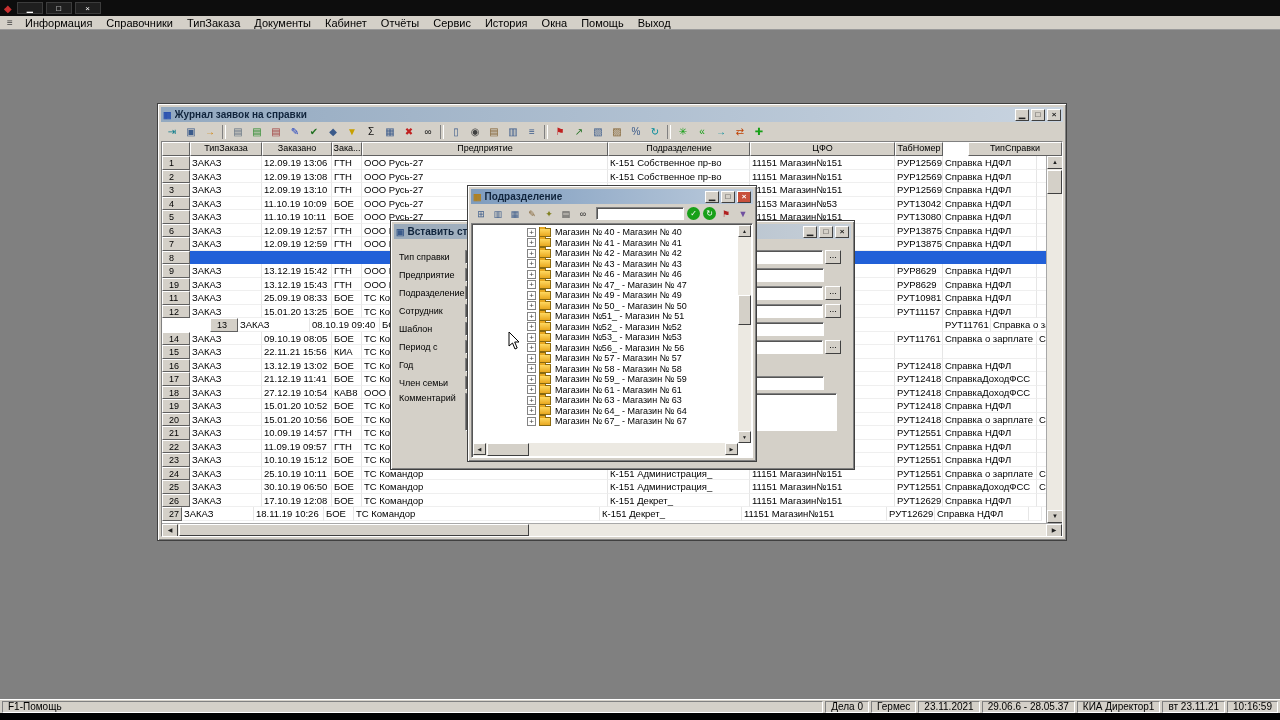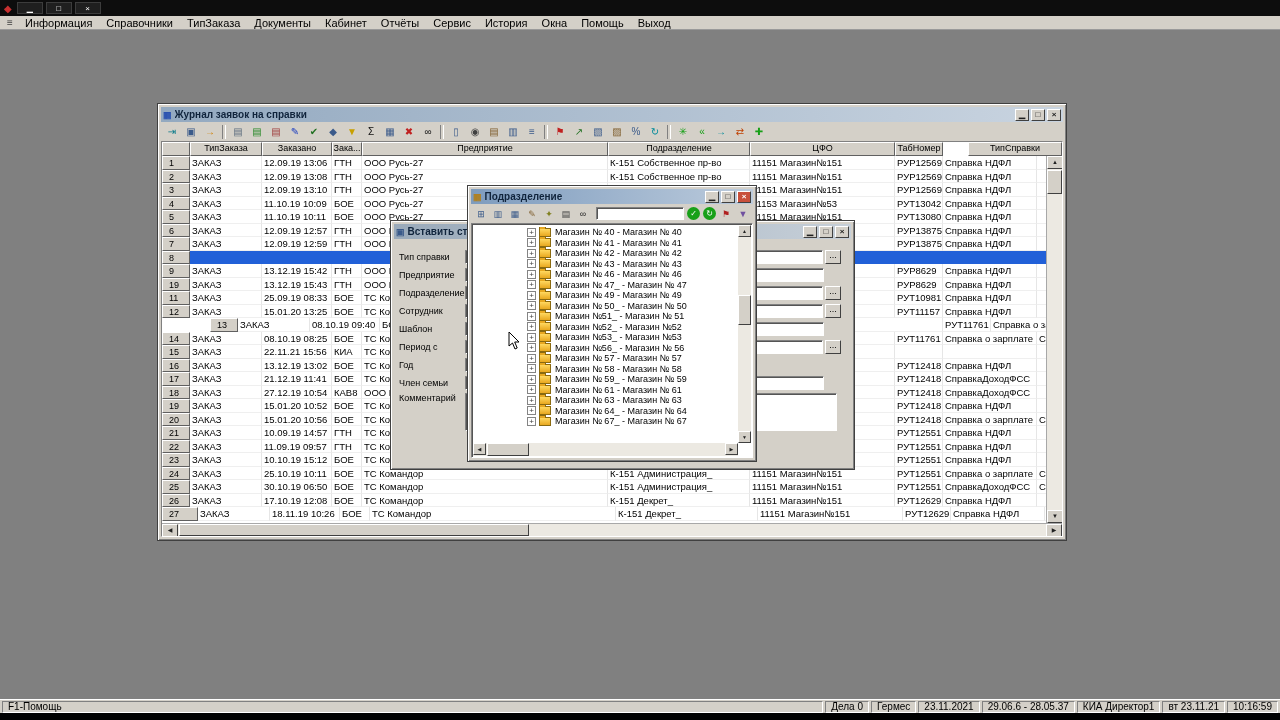--- a/index.html
+++ b/index.html
@@ -362,21 +362,21 @@
             <div class="cell" style="width: 246px;">ТС Командор</div>
             <div class="cell" style="width: 142px;"></div>
             <div class="cell" style="width: 145px;"></div>
             <div class="cell" style="width: 48px;">РУТ11761</div>
             <div class="cell" style="width: 94px;">Справка о зарплате</div>
             <div class="cell" style="width: 13px;">Спр</div>
           </div>
           <div class="grid-row">
             <div class="cell num" style="width: 28px;">14</div>
             <div class="cell" style="width: 72px;">ЗАКАЗ</div>
-            <div class="cell" style="width: 70px;">08.10.19 08:25</div>
+            <div class="cell" style="width: 70px;">09.10.19 08:05</div>
             <div class="cell" style="width: 30px;">БОЕ</div>
             <div class="cell" style="width: 246px;">ТС Командор</div>
             <div class="cell" style="width: 142px;"></div>
             <div class="cell" style="width: 145px;"></div>
             <div class="cell" style="width: 48px;">РУТ11761</div>
             <div class="cell" style="width: 94px;">Справка о зарплате</div>
             <div class="cell" style="width: 13px;">Спр</div>
           </div>
           <div class="grid-row">
             <div class="cell num" style="width: 28px;">15</div>
@@ -516,21 +516,21 @@
             <div class="cell" style="width: 70px;">17.10.19 12:08</div>
             <div class="cell" style="width: 30px;">БОЕ</div>
             <div class="cell" style="width: 246px;">ТС Командор</div>
             <div class="cell" style="width: 142px;">К-151 Декрет_</div>
             <div class="cell" style="width: 145px;">11151 Магазин№151</div>
             <div class="cell" style="width: 48px;">РУТ12629</div>
             <div class="cell" style="width: 94px;">Справка НДФЛ</div>
             <div class="cell" style="width: 13px;"></div>
           </div>
           <div class="grid-row">
-            <div class="cell num" style="width: 36px;">27</div>
+            <div class="cell num" style="width: 20px;">27</div>
             <div class="cell" style="width: 72px;">ЗАКАЗ</div>
             <div class="cell" style="width: 70px;">18.11.19 10:26</div>
             <div class="cell" style="width: 30px;">БОЕ</div>
             <div class="cell" style="width: 246px;">ТС Командор</div>
             <div class="cell" style="width: 142px;">К-151 Декрет_</div>
             <div class="cell" style="width: 145px;">11151 Магазин№151</div>
             <div class="cell" style="width: 48px;">РУТ12629</div>
             <div class="cell" style="width: 94px;">Справка НДФЛ</div>
             <div class="cell" style="width: 13px;"></div>
           </div>

